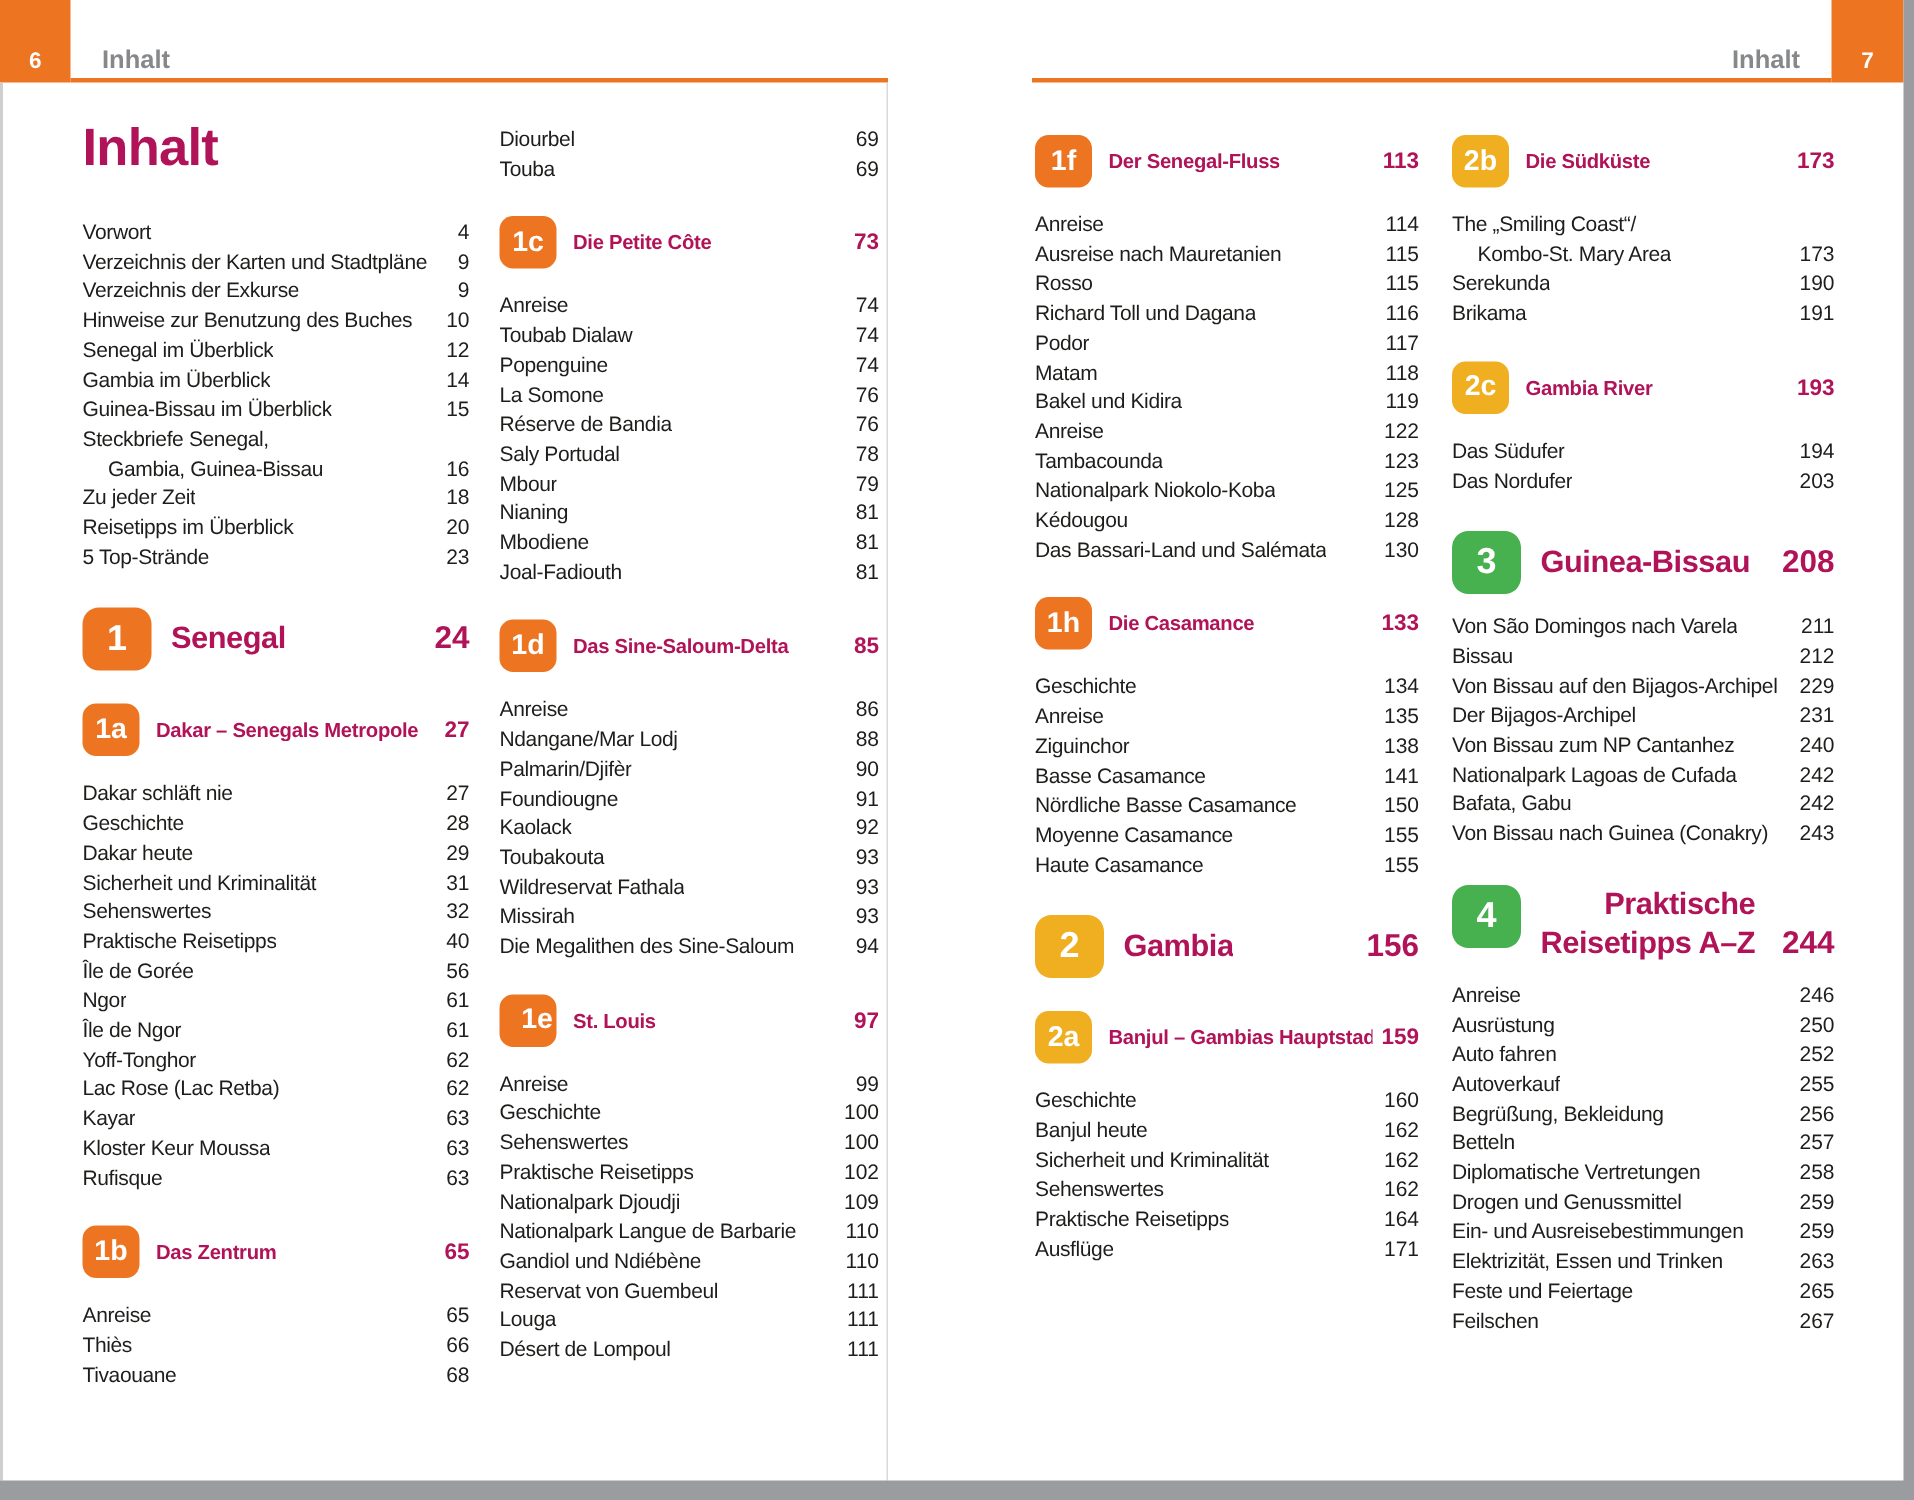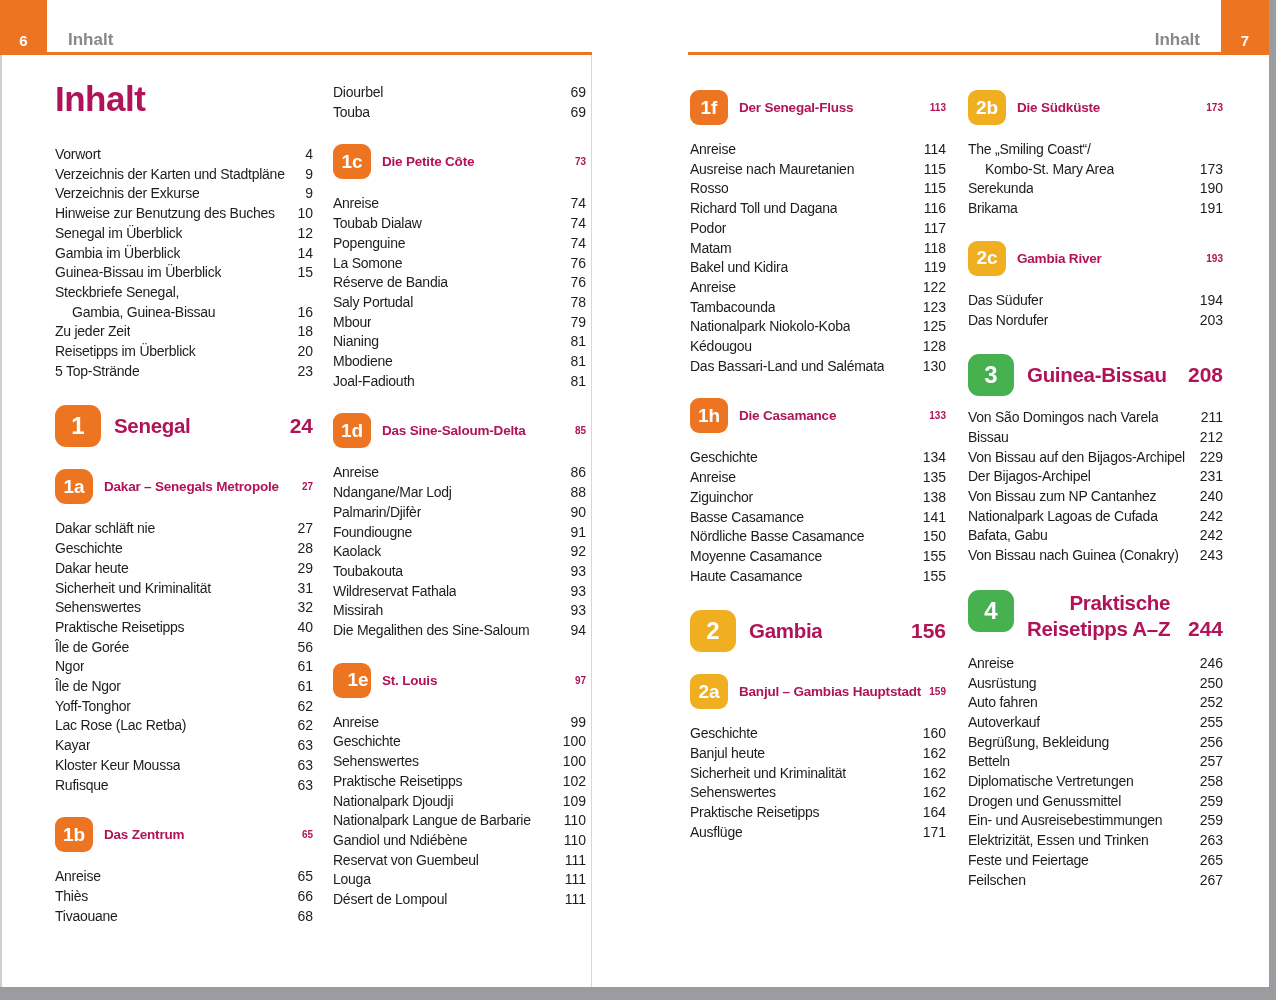--- a/index.html
+++ b/index.html
@@ -59,21 +59,21 @@
   }
   .badge-s{width:38px;height:35px;border-radius:9px;font-size:19px}
   .badge-b{width:46px;height:42px;border-radius:11px;font-size:24px}
 
   
   .toc-section{display:flex;align-items:center;margin:22px 0 15px}
   .section-label{
     margin-left:11px;font-weight:bold;font-size:13.5px;letter-spacing:-0.2px;
     color:var(--magenta);white-space:nowrap;flex:0 1 auto;min-width:0;overflow:hidden;text-align:center;
   }
-  .section-page{margin-left:auto;padding-left:6px;font-weight:bold;font-size:10px;color:var(--magenta)}
+  .section-page{margin-left:auto;padding-left:6px;font-weight:bold;font-size:15px;color:var(--magenta)}
 
   
   .toc-part{display:flex;align-items:center;margin:24px 0 12px}
   .part-label{
     margin-left:13px;font-weight:bold;font-size:20.5px;letter-spacing:-0.3px;line-height:26px;
     color:var(--magenta);white-space:nowrap;flex:0 1 auto;min-width:0;overflow:hidden;text-align:right;
   }
   .part-line{display:block}
   .part-page{margin-left:auto;padding-left:6px;font-weight:bold;font-size:21px;color:var(--magenta)}
   .toc-part.two-line{align-items:flex-start}
@@ -144,21 +144,21 @@
       <span class="row-page">23</span>
     </div>
     <div class="toc-part">
       <span class="badge badge-b" style="background: rgb(237, 117, 34);">1</span>
       <span class="part-label">
         <span class="part-line">Senegal</span>
       </span>
       <span class="part-page">24</span>
     </div>
     <div class="toc-section">
-      <span class="badge badge-s" style="background: rgb(237, 117, 34); border-radius: 11px;">1a</span>
+      <span class="badge badge-s" style="background: rgb(237, 117, 34);">1a</span>
       <span class="section-label">Dakar – Senegals Metropole</span>
       <span class="section-page">27</span>
     </div>
     <div class="toc-row">
       <span class="row-label">Dakar schläft nie</span>
       <span class="row-page">27</span>
     </div>
     <div class="toc-row">
       <span class="row-label">Geschichte</span>
       <span class="row-page">28</span>

